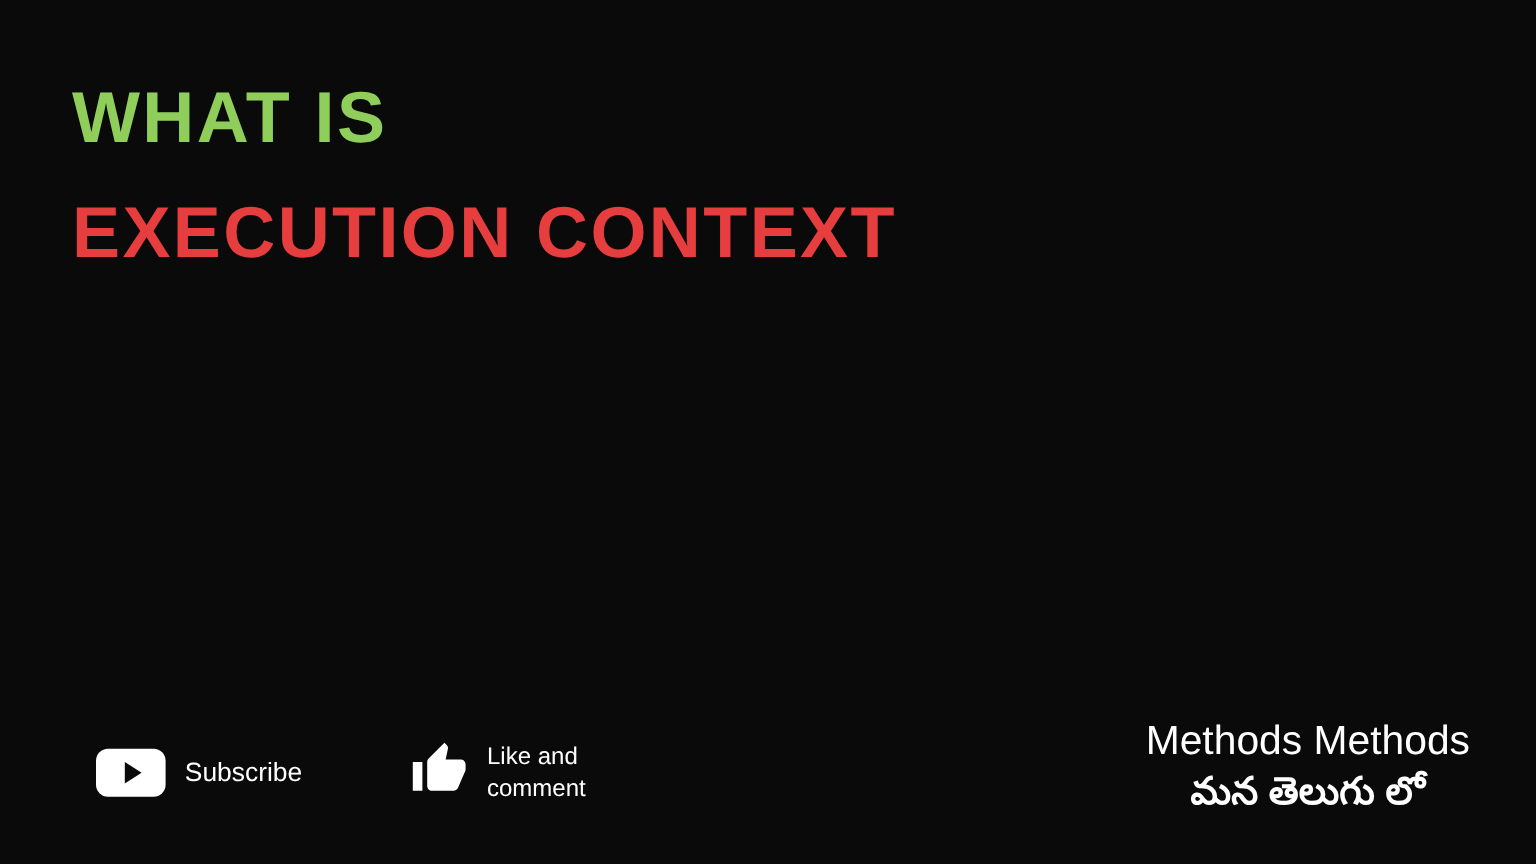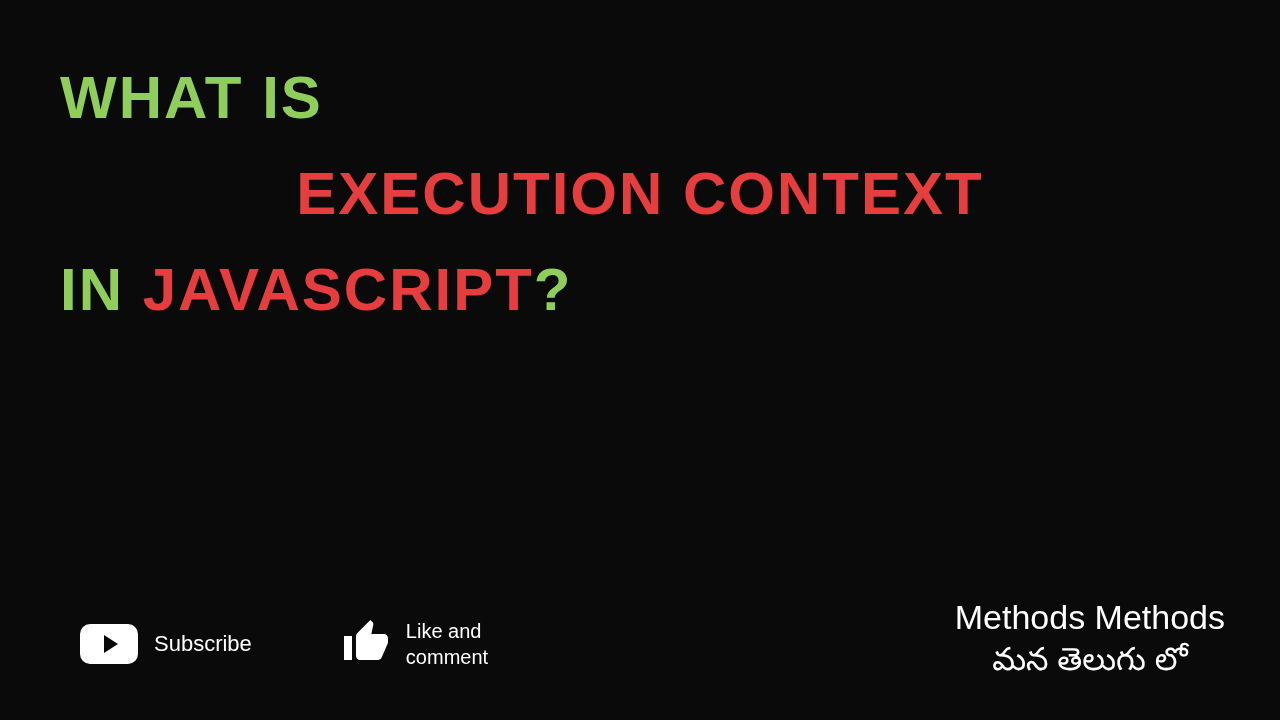--- a/index.html
+++ b/index.html
@@ -24,21 +24,20 @@
       text-transform: uppercase;
       letter-spacing: 2px;
       line-height: 1.6;
       font-family: 'Arial Black', Arial, sans-serif;
     }
     .green {
       color: #8fce5a;
     }
     .red {
       color: #e63e3e;
-      text-align: center;
     }
     .cta-row {
       position: absolute;
       bottom: 50px;
       left: 80px;
       display: flex;
       align-items: center;
       gap: 90px;
     }
     .cta-item {
@@ -86,33 +85,29 @@
       color: #ffffff;
       text-align: center;
     }
     .channel-line1 {
       font-size: 34px;
       font-weight: 400;
       margin-bottom: 4px;
     }
     .channel-line2 {
       font-size: 32px;
-      font-weight: 400;
+      font-weight: 700;
     }
   </style>
 </head>
 <body>
 
 <div class="title-container">
   <div class="title-line green">What is</div>
   <div class="title-line red">Execution Context</div>
-  <div class="title-line">
-    <span class="green">in</span>
-    <span class="red">Javascript</span><span class="green">?</span>
-  </div>
 </div>
 
 <div class="cta-row">
   <div class="cta-item">
     <div class="subscribe-icon">
       <div class="play-triangle"></div>
     </div>
     <div class="subscribe-text">Subscribe</div>
   </div>
   <div class="cta-item">

